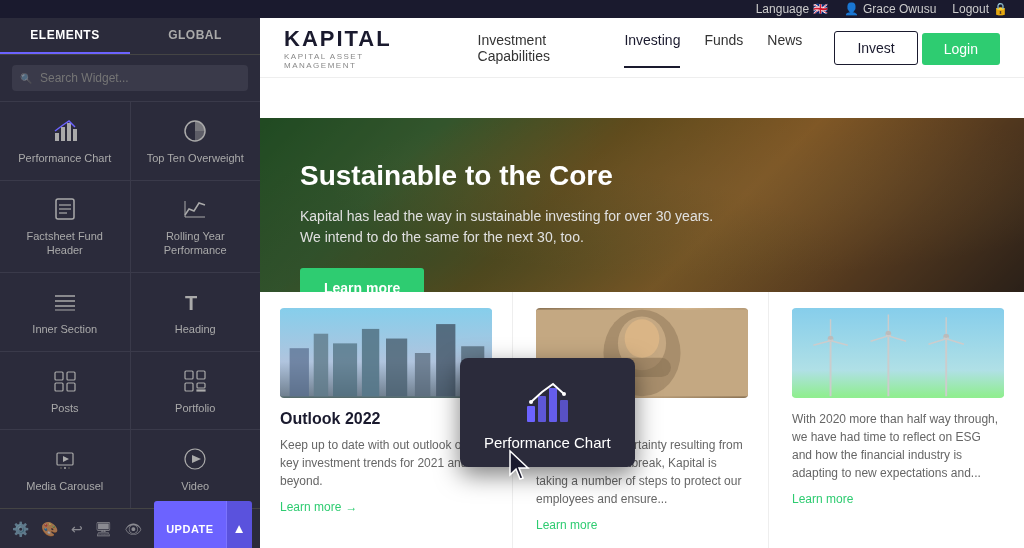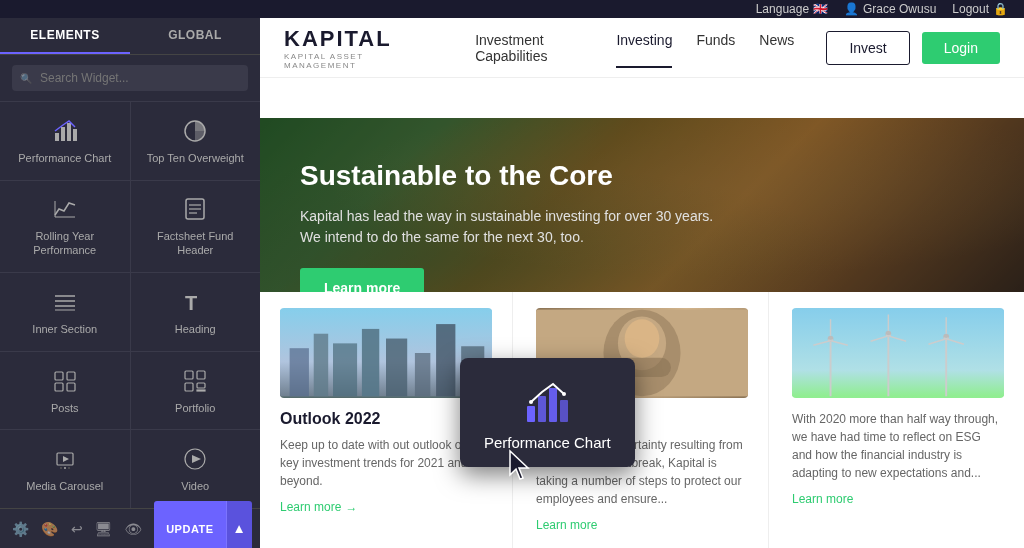--- a/index.html
+++ b/index.html
@@ -138,21 +138,21 @@
       gap: 32px;
       border-bottom: 1px solid #eee;
       flex-shrink: 0;
     }
     .site-logo { display: flex; flex-direction: column; }
     .logo-name { font-size: 22px; font-weight: 800; color: #1a1a2e; letter-spacing: 2px; }
     .logo-sub { font-size: 8px; color: #888; letter-spacing: 1.5px; }
     .nav-links { display: flex; gap: 24px; margin-left: 16px; }
     .nav-link { font-size: 14px; color: #333; cursor: pointer; padding: 4px 0; text-decoration: none; }
     .nav-link.active { color: #1a1a2e; border-bottom: 2px solid #1a1a2e; font-weight: 500; }
-    .nav-actions { margin-left: auto; display: flex; gap: 12px; align-items: center; }
+    .nav-actions { margin-left: auto; display: flex; gap: 4px; align-items: flex-end; }
     .btn-invest {
       border: 1.5px solid #1a1a2e;
       background: transparent;
       color: #1a1a2e;
       padding: 8px 22px;
       font-size: 14px;
       font-weight: 500;
       cursor: pointer;
       border-radius: 3px;
     }
@@ -313,34 +313,34 @@
         <svg class="svg-icon" viewBox="0 0 28 28" fill="none">
           <circle cx="14" cy="14" r="10" stroke="#aaa" stroke-width="1.5" fill="none"></circle>
           <path d="M14 14 L14 4 A10 10 0 0 1 24 14 Z" fill="#aaa" opacity="0.6"></path>
           <path d="M14 14 L24 14 A10 10 0 0 1 14 24 Z" fill="#aaa" opacity="0.4"></path>
         </svg>
         <span class="widget-label">Top Ten Overweight</span>
       </div>
 
       <div class="widget-item">
         <svg class="svg-icon" viewBox="0 0 28 28" fill="none">
-          <polyline points="4,20 8,14 13,16 18,8 24,10" stroke="#aaa" stroke-width="1.5" fill="none"></polyline>
-          <line x1="4" y1="22" x2="24" y2="22" stroke="#aaa" stroke-width="1"></line>
-          <line x1="4" y1="6" x2="4" y2="22" stroke="#aaa" stroke-width="1"></line>
-        </svg>
-        <span class="widget-label">Rolling Year Performance</span>
-      </div>
-      <div class="widget-item">
-        <svg class="svg-icon" viewBox="0 0 28 28" fill="none">
           <rect x="5" y="4" width="18" height="20" rx="2" stroke="#aaa" stroke-width="1.5" fill="none"></rect>
           <line x1="8" y1="10" x2="20" y2="10" stroke="#aaa" stroke-width="1.2"></line>
           <line x1="8" y1="14" x2="20" y2="14" stroke="#aaa" stroke-width="1.2"></line>
           <line x1="8" y1="18" x2="16" y2="18" stroke="#aaa" stroke-width="1.2"></line>
         </svg>
         <span class="widget-label">Factsheet Fund Header</span>
+      </div>
+      <div class="widget-item">
+        <svg class="svg-icon" viewBox="0 0 28 28" fill="none">
+          <polyline points="4,20 8,14 13,16 18,8 24,10" stroke="#aaa" stroke-width="1.5" fill="none"></polyline>
+          <line x1="4" y1="22" x2="24" y2="22" stroke="#aaa" stroke-width="1"></line>
+          <line x1="4" y1="6" x2="4" y2="22" stroke="#aaa" stroke-width="1"></line>
+        </svg>
+        <span class="widget-label">Rolling Year Performance</span>
       </div>
 
       <div class="widget-item">
         <svg class="svg-icon" viewBox="0 0 28 28" fill="none">
           <line x1="4" y1="8" x2="24" y2="8" stroke="#aaa" stroke-width="1.5"></line>
           <line x1="4" y1="13" x2="24" y2="13" stroke="#aaa" stroke-width="1.5"></line>
           <line x1="4" y1="18" x2="24" y2="18" stroke="#aaa" stroke-width="1.5"></line>
           <line x1="4" y1="22" x2="24" y2="22" stroke="#aaa" stroke-width="1"></line>
         </svg>
         <span class="widget-label">Inner Section</span>

